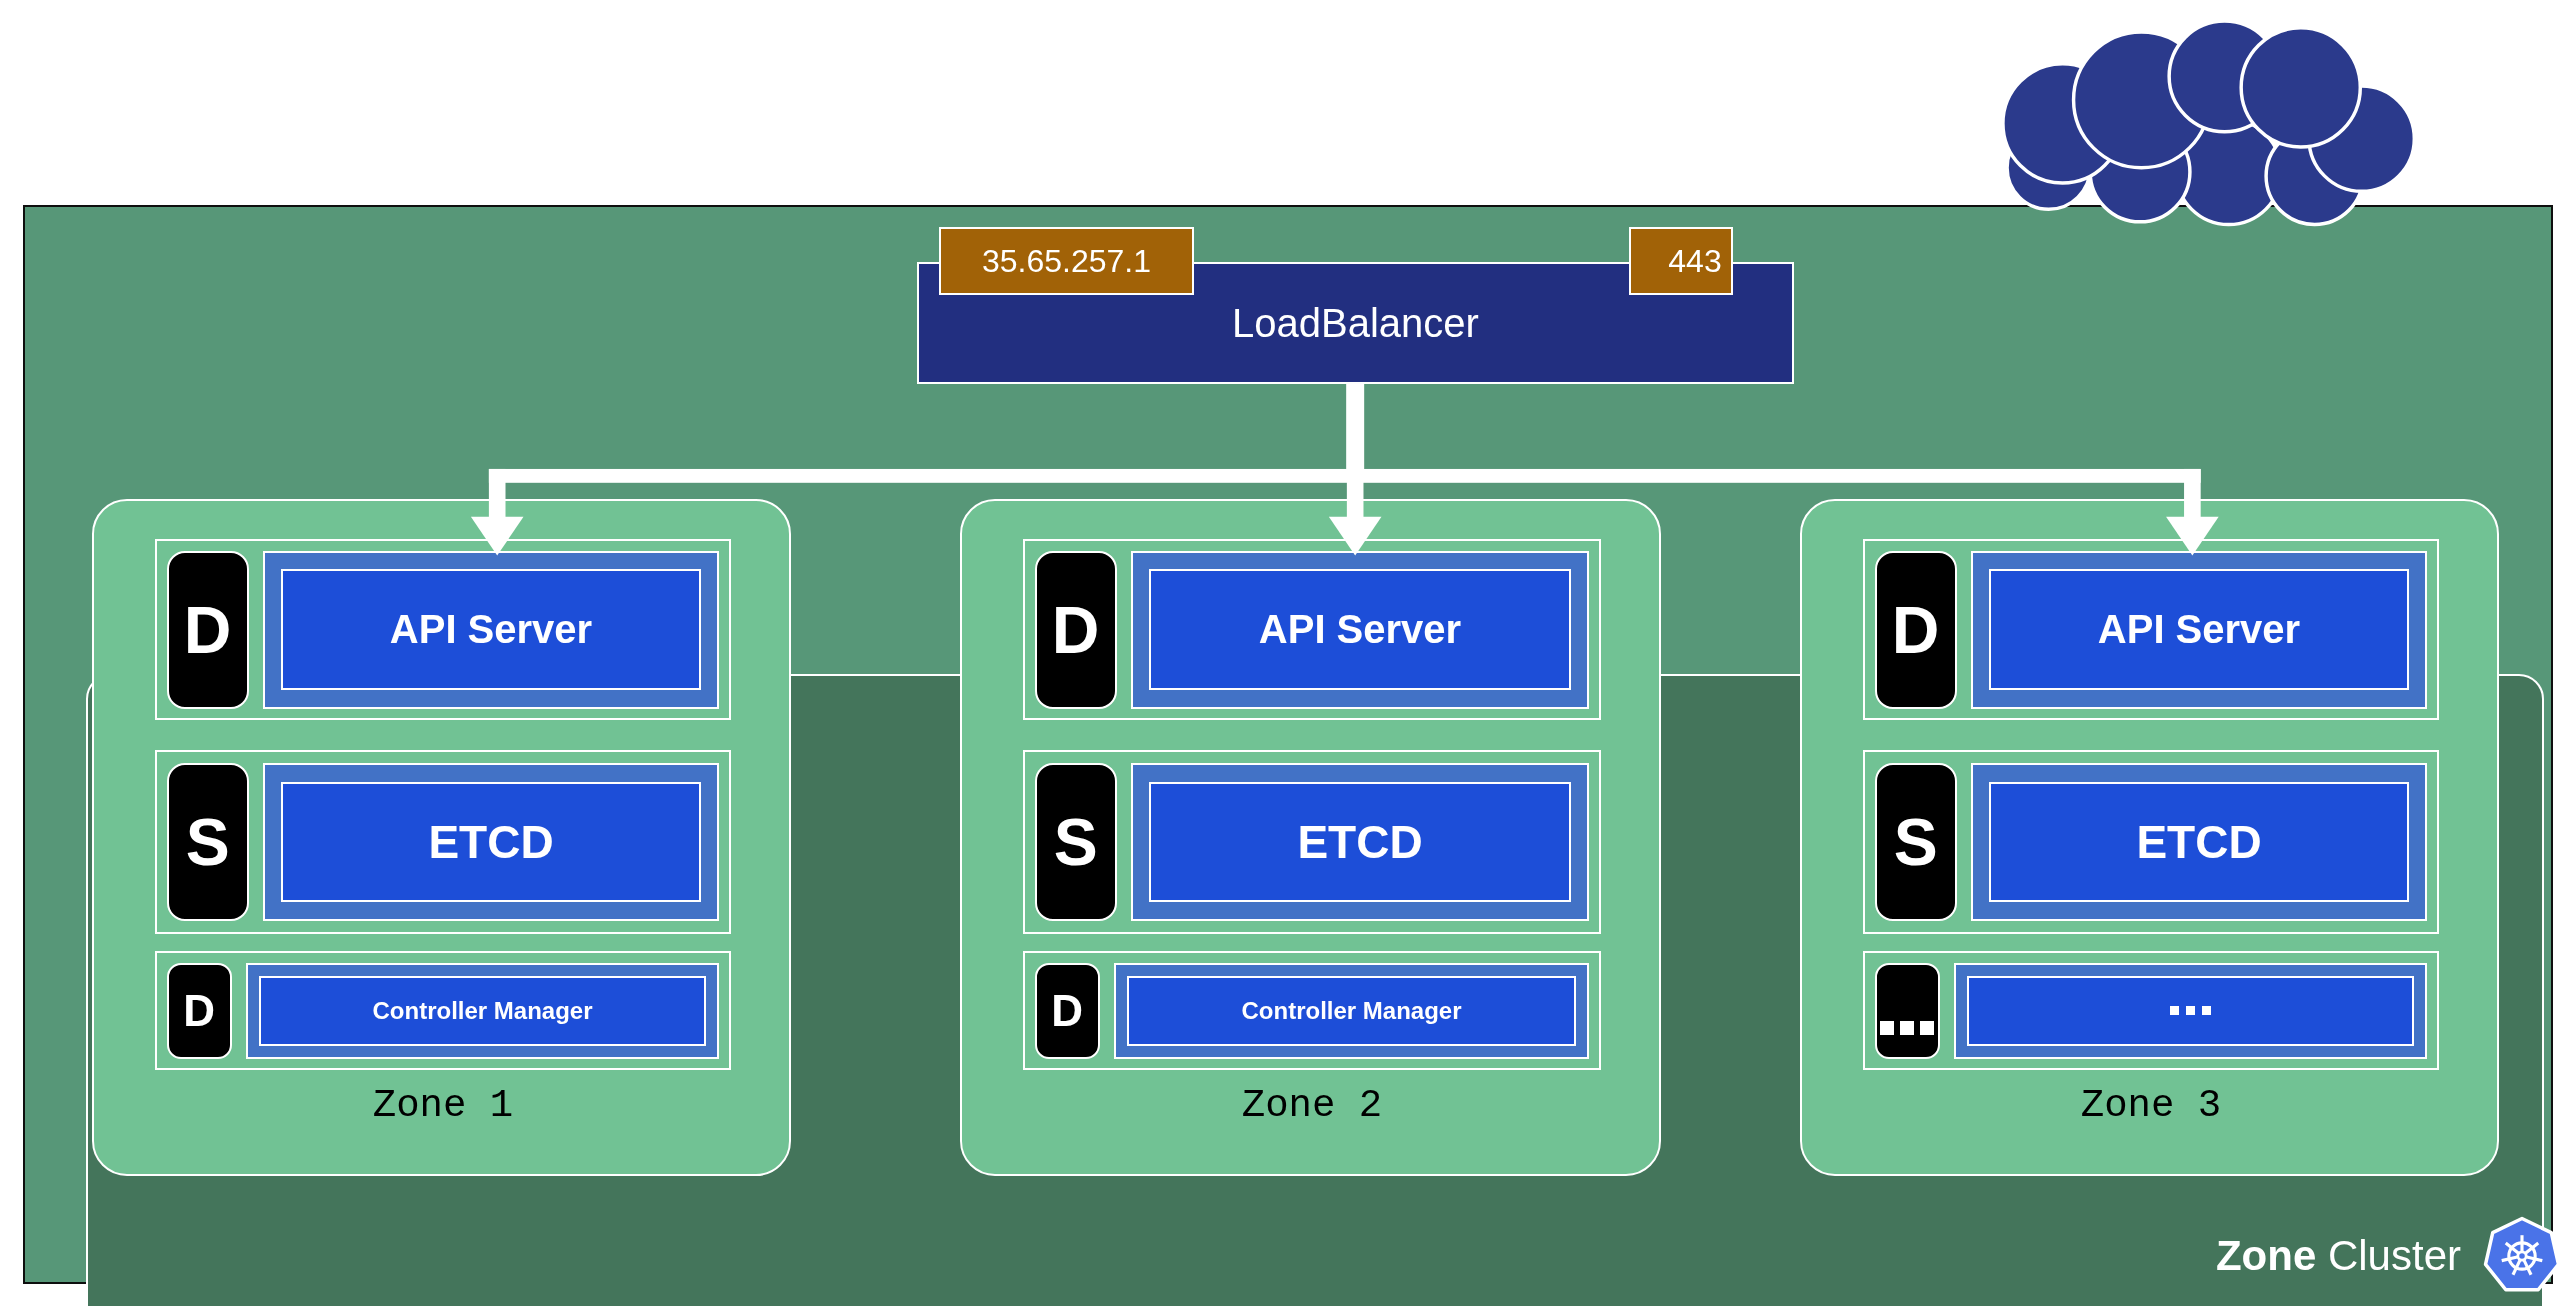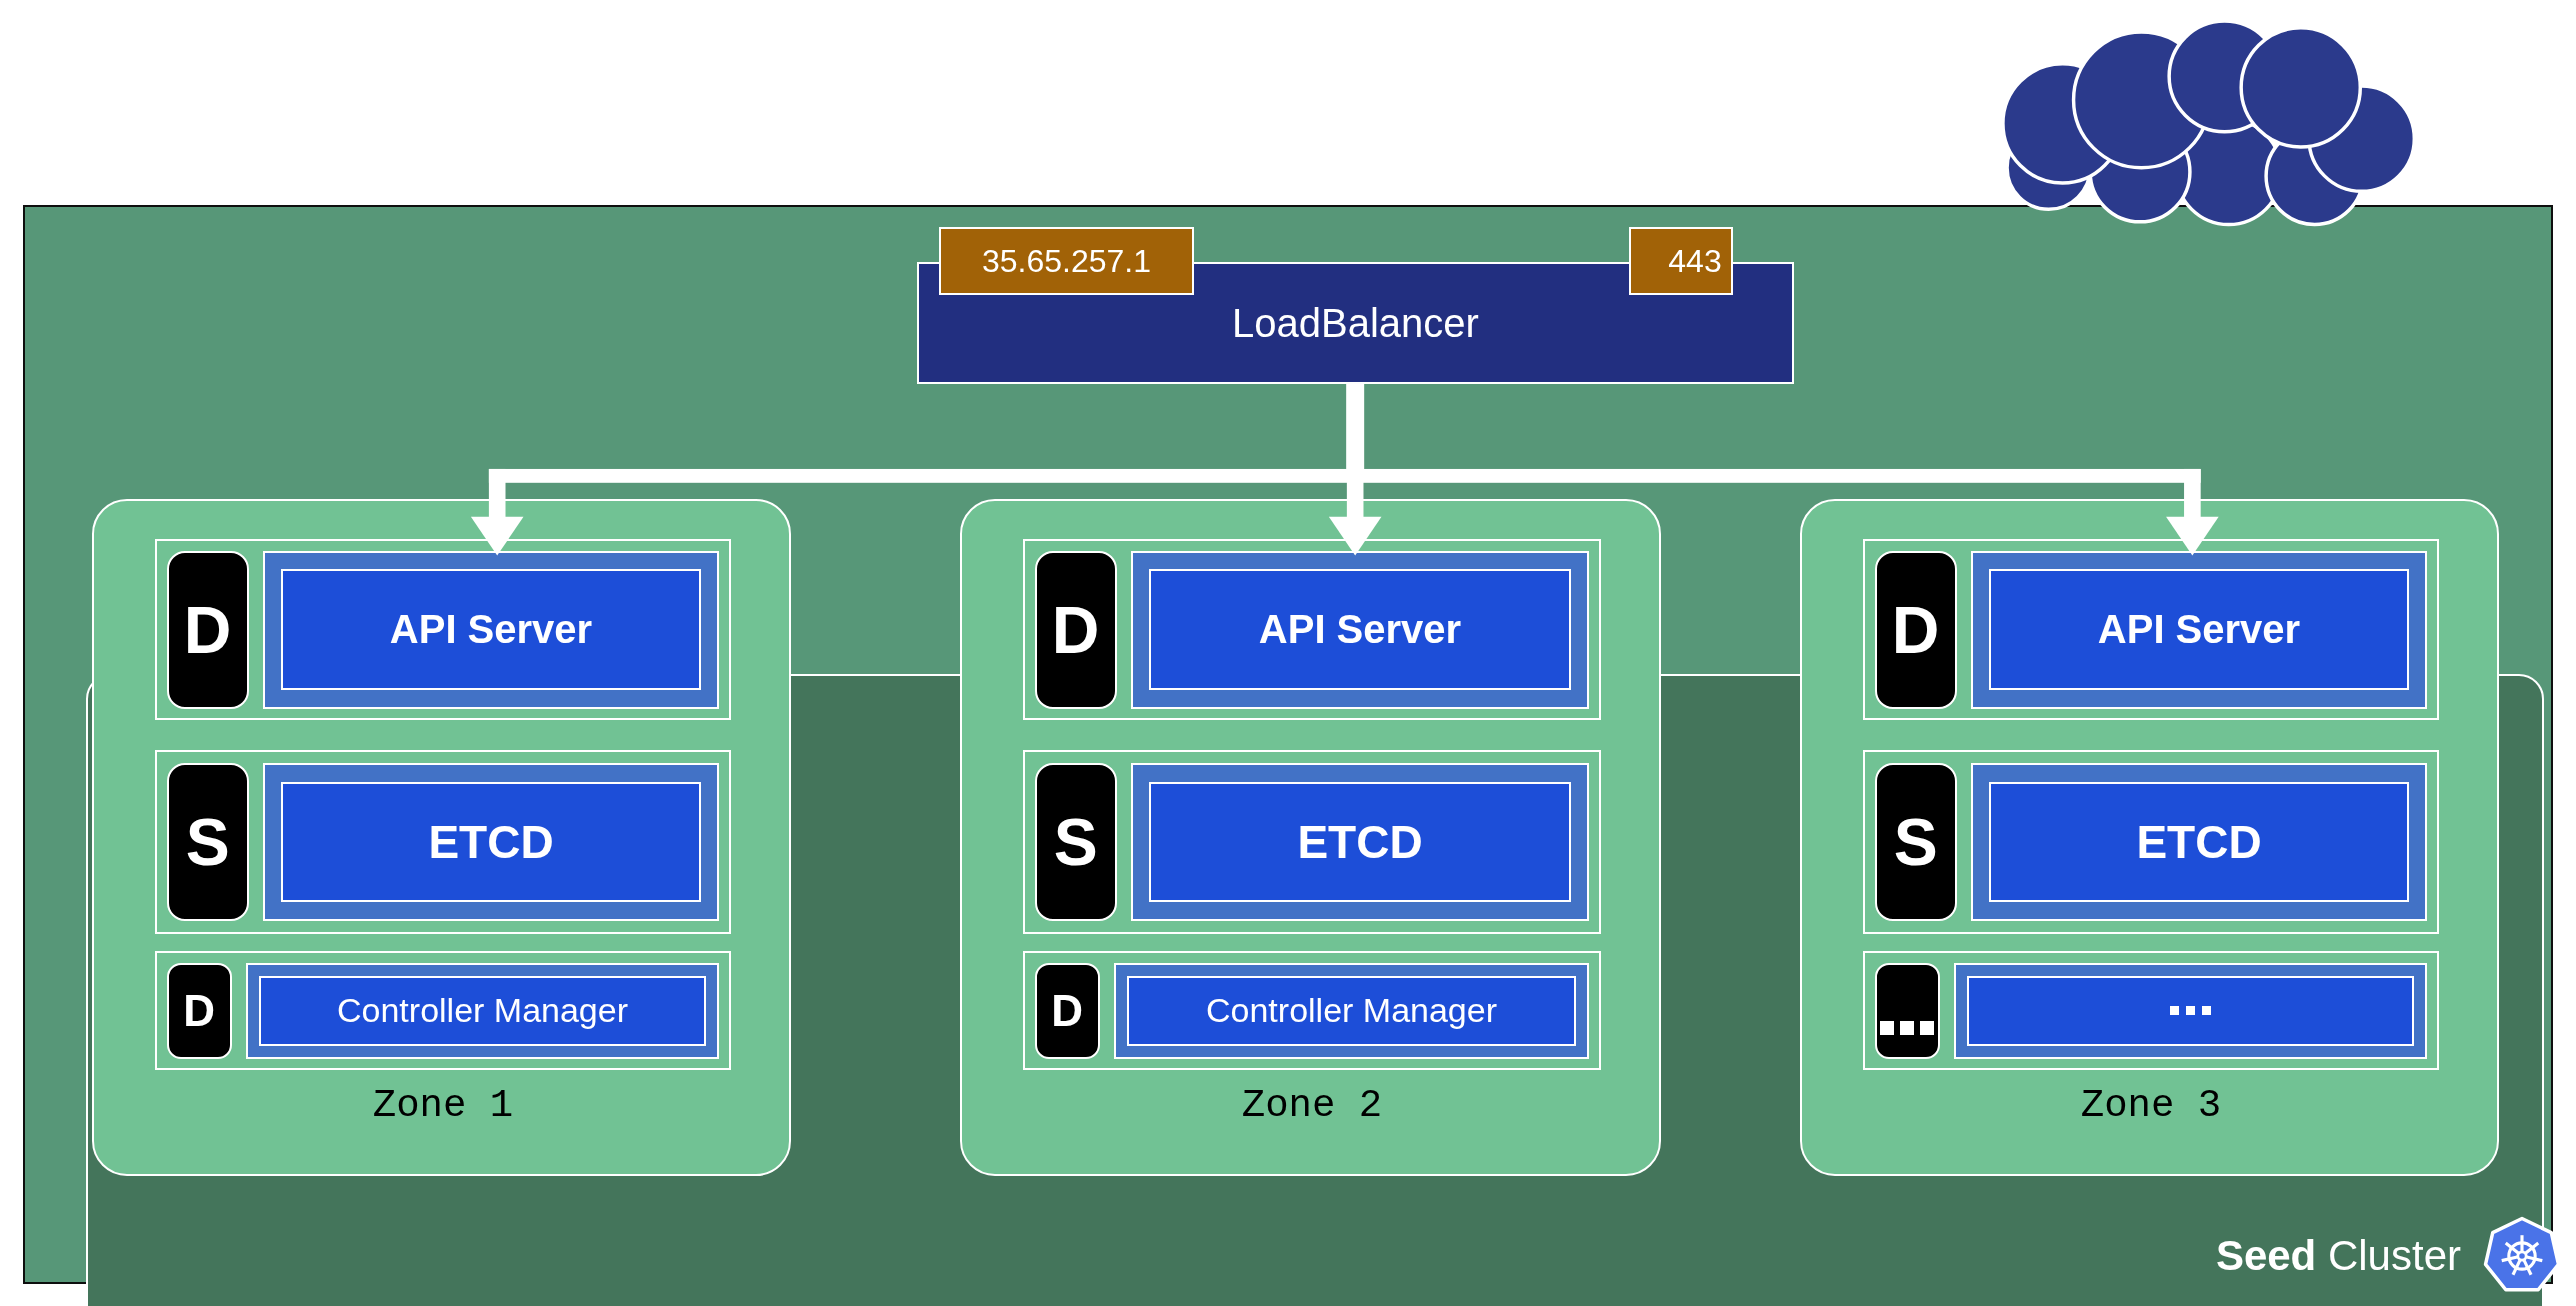--- a/index.html
+++ b/index.html
@@ -105,21 +105,21 @@
     border: 2.1px solid #ffffff;
     display: flex;
     align-items: center;
     justify-content: center;
     color: #ffffff;
     box-sizing: border-box;
     white-space: nowrap;
   }
   .r1 .graybox { font-size: 40px; font-weight: bold; }
   .r2 .graybox { font-size: 46px; font-weight: bold; }
-  .r3 .graybox { font-size: 34px; font-weight: normal; }
+  .r3 .graybox { font-size: 24px; font-weight: bold; }
   .graybox.gray-ellipsis { gap: 7px; }
 
   .zone-label {
     margin-top: 14px;
     text-align: center;
     font-family: Liberation Mono, monospace;
     font-size: 39px;
     color: #000000;
   }
 
@@ -282,21 +282,21 @@
       <circle cx="128" cy="226" r="60"></circle>
       <circle cx="148" cy="162" r="86"></circle>
       <circle cx="580" cy="184" r="76"></circle>
       <circle cx="262" cy="128" r="98"></circle>
       <circle cx="382" cy="94" r="80"></circle>
       <circle cx="492" cy="110" r="86"></circle>
     </g>
   </svg>
 
   <div class="seed-label">
-    <span class="seed-text"><span class="bold">Seed</span> <span>Cluster</span></span>
+    <span class="seed-text"><span class="bold">Zone</span> <span>Cluster</span></span>
     <svg class="k8s-icon" viewBox="-62 -62 124 124">
       <polygon points="0,-54 42.2,-33.7 52.6,12 23.4,48.7 -23.4,48.7 -52.6,12 -42.2,-33.7" fill="#4A73E8" stroke="#ffffff" stroke-width="5" stroke-linejoin="round"></polygon>
       <g stroke="#ffffff" fill="none">
         <circle r="19" stroke-width="4.5"></circle>
         <circle r="6" stroke-width="4"></circle>
         <g stroke-width="4.5">
           <line x1="0" y1="-7" x2="0" y2="-30"></line>
           <line x1="0" y1="-7" x2="0" y2="-30" transform="rotate(51.4)"></line>
           <line x1="0" y1="-7" x2="0" y2="-30" transform="rotate(102.9)"></line>
           <line x1="0" y1="-7" x2="0" y2="-30" transform="rotate(154.3)"></line>

